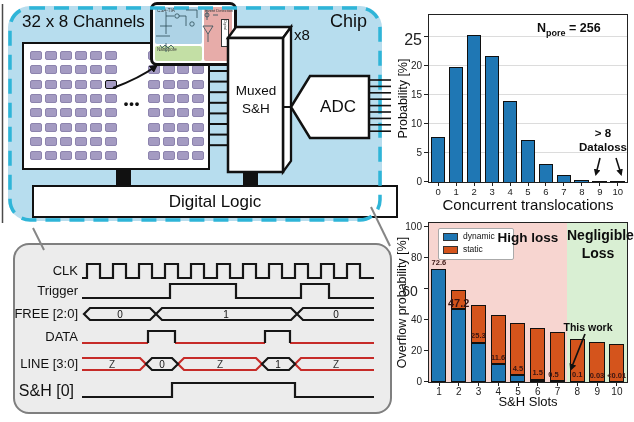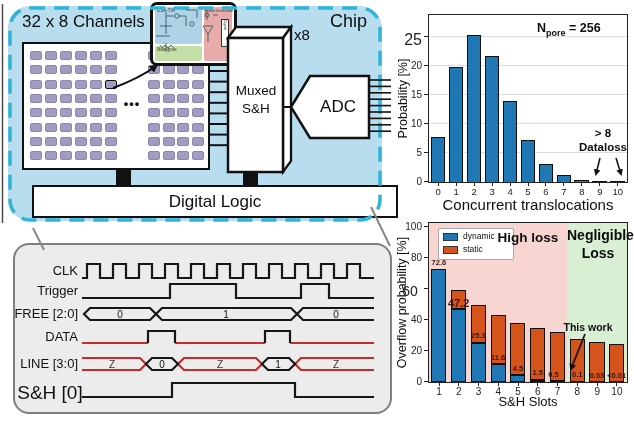--- a/index.html
+++ b/index.html
@@ -129,21 +129,21 @@
   </div>
 </div>
 
 <div class="abs" style="left:13px;top:243px;width:379px;height:171px;background:#ececec;border:2.5px solid #7f7f7f;border-radius:16px;"></div>
 
 <div class="abs" style="left:10px;top:263px;width:68px;text-align:right;font-size:13px;">CLK</div>
 <div class="abs" style="left:10px;top:283px;width:68px;text-align:right;font-size:13px;">Trigger</div>
 <div class="abs" style="left:10px;top:306px;width:68px;text-align:right;font-size:13px;">FREE [2:0]</div>
 <div class="abs" style="left:10px;top:329px;width:68px;text-align:right;font-size:13px;">DATA</div>
 <div class="abs" style="left:10px;top:356px;width:68px;text-align:right;font-size:13px;">LINE [3:0]</div>
-<div class="abs" style="left:16px;top:382px;width:68px;text-align:center;font-size:19px;">S&amp;H [0]</div>
+<div class="abs" style="left:6px;top:382px;width:68px;text-align:right;font-size:16px;">S&amp;H [0]</div>
 
 <div class="abs" id="plot1" style="left:428px;top:14px;width:200px;height:169px;background:#fff;border:1.2px solid #222;">
     <div style="position: absolute; left: 0px; width: 100%; top: 137.1px; height: 1px; background: rgb(220, 220, 220);"></div>
     <div style="position: absolute; left: 0px; width: 100%; top: 108.1px; height: 1px; background: rgb(220, 220, 220);"></div>
     <div style="position: absolute; left: 0px; width: 100%; top: 79.1px; height: 1px; background: rgb(220, 220, 220);"></div>
     <div style="position: absolute; left: 0px; width: 100%; top: 50.1px; height: 1px; background: rgb(220, 220, 220);"></div>
     <div style="position: absolute; left: 0px; width: 100%; top: 21.1px; height: 1px; background: rgb(220, 220, 220);"></div>
     <div style="position: absolute; left: 1.78182px; bottom: 0px; width: 14.4px; height: 44.66px; background: rgb(31, 119, 180); border-top: 1px solid rgb(16, 16, 16); border-right: 1px solid rgb(16, 16, 16); border-left: 1px solid rgb(16, 16, 16); border-image: initial; border-bottom: none; z-index: 2;"></div>
     <div style="position: absolute; left: 19.7455px; bottom: 0px; width: 14.4px; height: 114.84px; background: rgb(31, 119, 180); border-top: 1px solid rgb(16, 16, 16); border-right: 1px solid rgb(16, 16, 16); border-left: 1px solid rgb(16, 16, 16); border-image: initial; border-bottom: none; z-index: 2;"></div>
     <div style="position: absolute; left: 37.7091px; bottom: 0px; width: 14.4px; height: 147.32px; background: rgb(31, 119, 180); border-top: 1px solid rgb(16, 16, 16); border-right: 1px solid rgb(16, 16, 16); border-left: 1px solid rgb(16, 16, 16); border-image: initial; border-bottom: none; z-index: 2;"></div>

